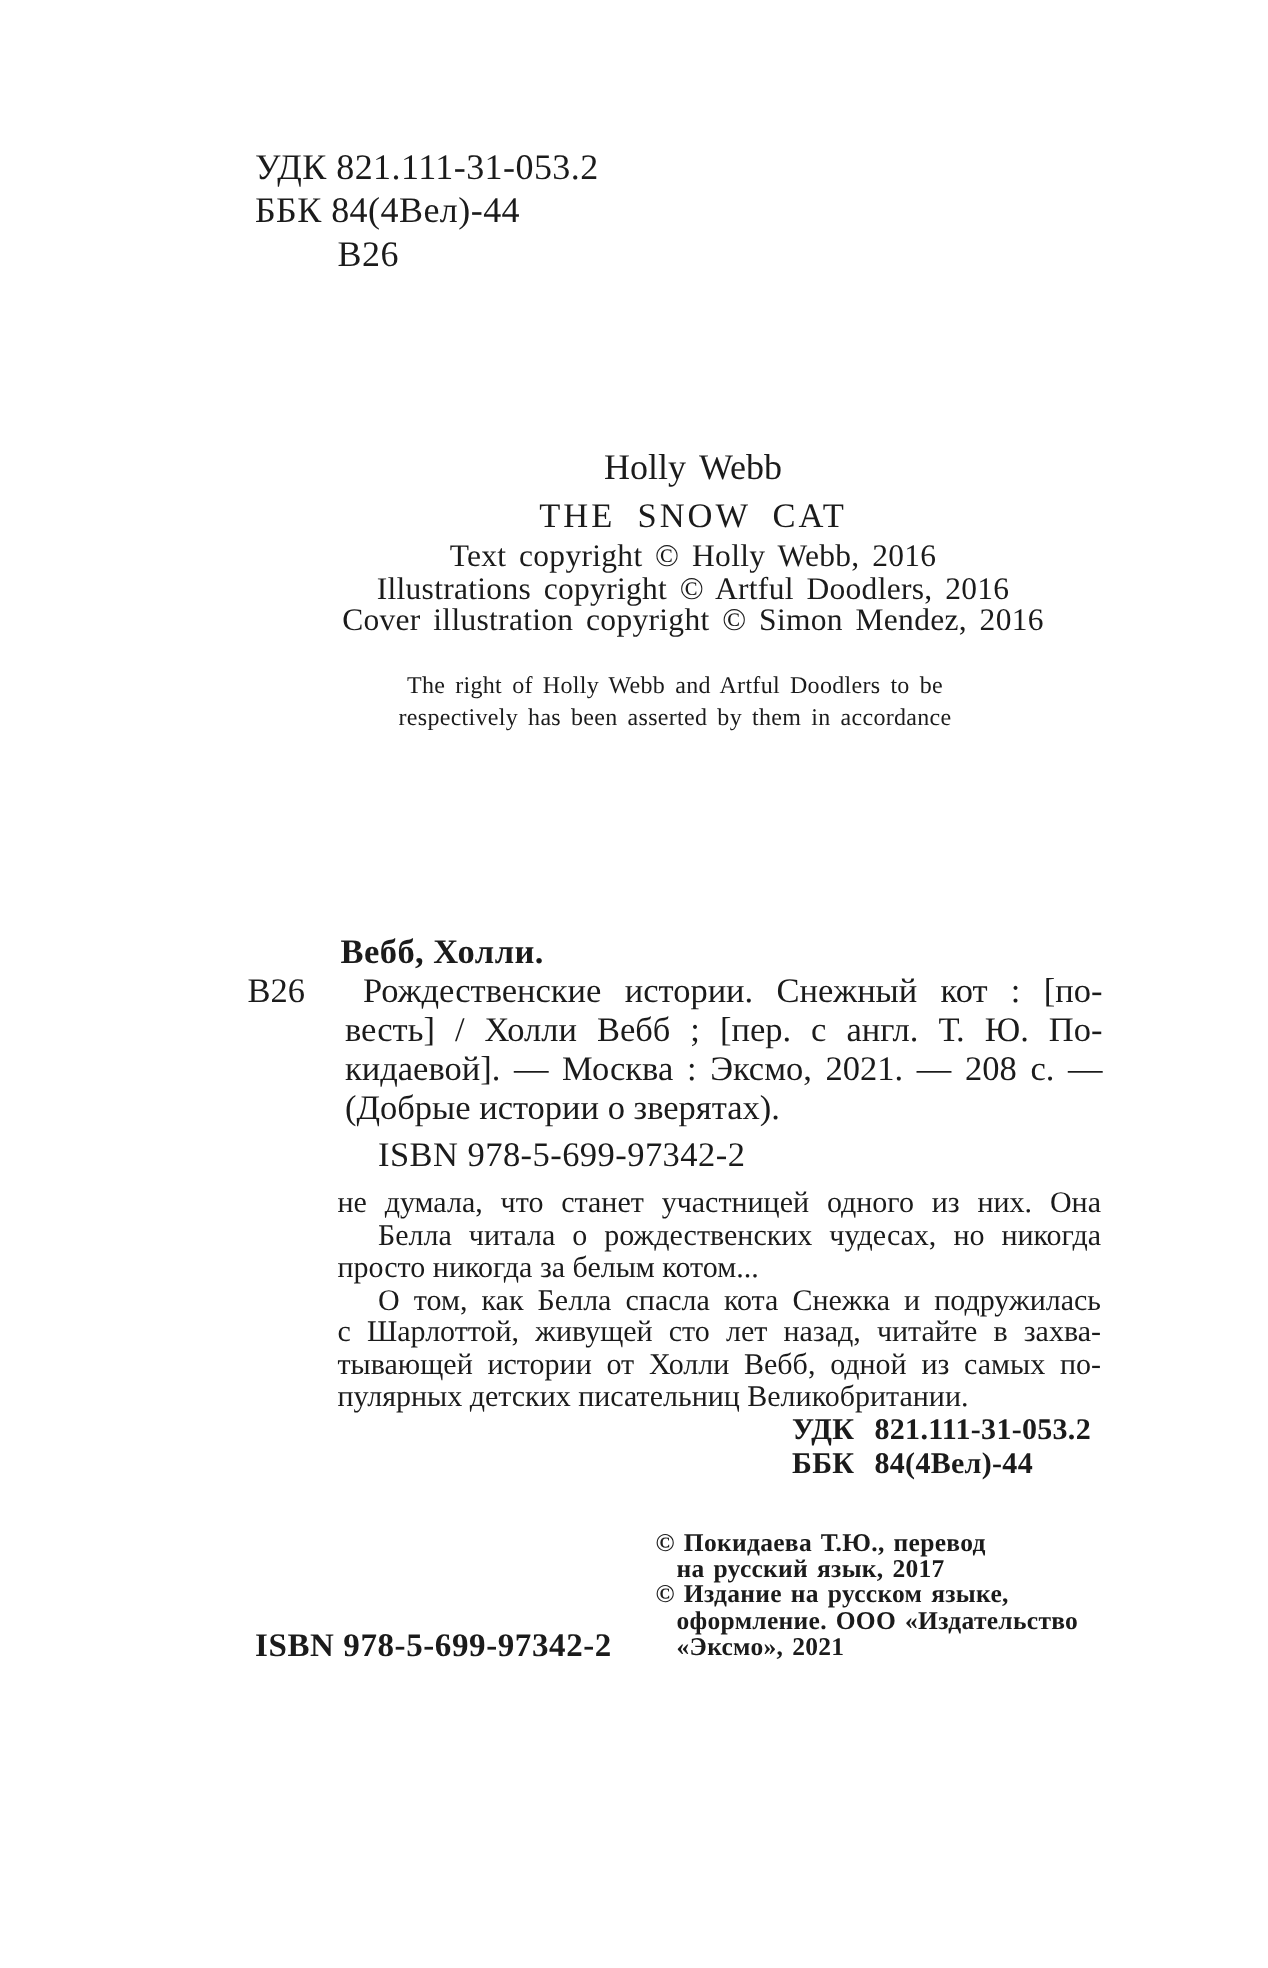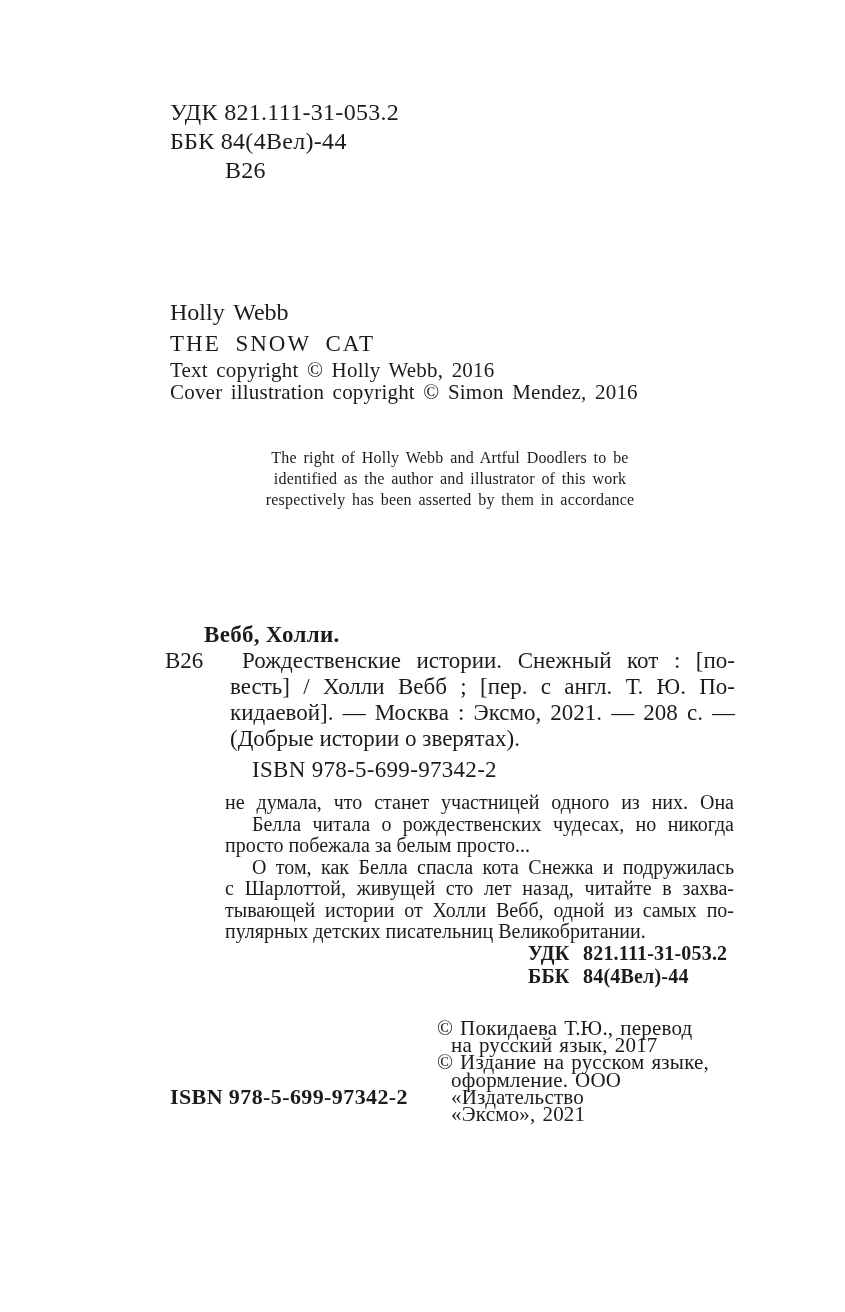--- a/index.html
+++ b/index.html
@@ -13,50 +13,50 @@
     color: #1b1b1b;
     -webkit-font-smoothing: antialiased;
   }
   .content { position: absolute; left: 170px; top: 0; width: 560px; }
 
   
   .codes-top { position: absolute; top: 98px; left: 0; font-size: 24px; line-height: 29px; letter-spacing: 0.3px; }
   .codes-top .sign-line { padding-left: 55px; }
 
   
-  .orig-block { position: absolute; top: 297px; left: 0; width: 100%; }
+  .orig-block { position: absolute; top: 297px; left: 12px; width: 100%; text-align: center; }
   .orig-author { font-size: 24px; line-height: 30px; word-spacing: 3px; }
   .orig-title  { font-size: 23px; line-height: 33px; letter-spacing: 2px; word-spacing: 7px; }
   .orig-copy   { font-size: 21px; line-height: 21.5px; word-spacing: 3px; letter-spacing: 0.2px; }
 
   
   .rights { position: absolute; top: 447px; left: 0; width: 100%; text-align: center;
             font-size: 16px; line-height: 21px; word-spacing: 2.5px; letter-spacing: 0.2px; }
 
   
   .bib { position: absolute; top: 622px; left: 0; width: 100%; font-size: 23px; line-height: 26px; }
-  .bib-header { margin-left: 34px; font-weight: bold; letter-spacing: 0.3px; }
+  .bib-header { margin-left: 57px; font-weight: bold; letter-spacing: 0.3px; }
   .bib-sign { position: absolute; left: -5px; top: 26px; }
   .bib-body { margin-left: 60px; width: 505px; }
   .line-j { text-align: justify; text-align-last: justify; }
   .bib-body .first { padding-left: 12px; }
 
   .isbn-mid { position: absolute; top: 757px; left: 82px; font-size: 23px; letter-spacing: 0.3px; }
 
   
   .annot { position: absolute; top: 792px; left: 55px; width: 509px; font-size: 20px; line-height: 21.5px; }
   .annot .ind { padding-left: 27px; }
 
   
   .codes-bottom { position: absolute; top: 942px; left: 358px; font-size: 20px; font-weight: bold;
                   line-height: 22.5px; letter-spacing: 0.2px; }
   .codes-bottom .lbl { display: inline-block; width: 55px; }
 
   
-  .colophon { position: absolute; top: 1020px; left: 267px; font-size: 21px; font-weight: normal;
+  .colophon { position: absolute; top: 1020px; left: 267px; font-size: 17px; font-weight: bold;
               line-height: 17.2px; letter-spacing: 0.2px; word-spacing: 1.5px; }
   .colophon .cont { padding-left: 14px; }
 
   .isbn-bottom { position: absolute; top: 1084px; left: 0; font-size: 22px; font-weight: bold; letter-spacing: 0.4px; }
 </style>
 </head>
 <body>
 
 <div class="page">
   <div class="content">
@@ -64,46 +64,46 @@
     <div class="codes-top">
       <div>УДК 821.111-31-053.2</div>
       <div>ББК 84(4Вел)-44</div>
       <div class="sign-line">В26</div>
     </div>
 
     <div class="orig-block">
       <div class="orig-author">Holly Webb</div>
       <div class="orig-title">THE SNOW CAT</div>
       <div class="orig-copy">Text copyright © Holly Webb, 2016</div>
+      <div class="orig-copy">Illustrations copyright © Artful Doodlers, 2016</div>
       <div class="orig-copy">Cover illustration copyright © Simon Mendez, 2016</div>
     </div>
 
     <div class="rights">
       <div>The right of Holly Webb and Artful Doodlers to be</div>
-      <div>identified as the author and illustrator of this work</div>
       <div>respectively has been asserted by them in accordance</div>
     </div>
 
     <div class="bib">
       <div class="bib-header">Вебб, Холли.</div>
       <span class="bib-sign">В26</span>
       <div class="bib-body">
         <div class="line-j first">Рождественские истории. Снежный кот : [по-</div>
         <div class="line-j">весть] / Холли Вебб ; [пер. с англ. Т. Ю. По-</div>
         <div class="line-j">кидаевой]. — Москва : Эксмо, 2021. — 208 с. —</div>
         <div>(Добрые истории о зверятах).</div>
       </div>
     </div>
 
     <div class="isbn-mid">ISBN 978-5-699-97342-2</div>
 
     <div class="annot">
       <div class="line-j">не думала, что станет участницей одного из них. Она</div>
       <div class="line-j ind">Белла читала о рождественских чудесах, но никогда</div>
-      <div>просто побежала за белым просто...</div>
+      <div>просто никогда за белым котом...</div>
       <div class="line-j ind">О том, как Белла спасла кота Снежка и подружилась</div>
       <div class="line-j">с Шарлоттой, живущей сто лет назад, читайте в захва-</div>
       <div class="line-j">тывающей истории от Холли Вебб, одной из самых по-</div>
       <div>пулярных детских писательниц Великобритании.</div>
     </div>
 
     <div class="codes-bottom">
       <div><span class="lbl">УДК</span><span>821.111-31-053.2</span></div>
       <div><span class="lbl">ББК</span><span>84(4Вел)-44</span></div>
     </div>

